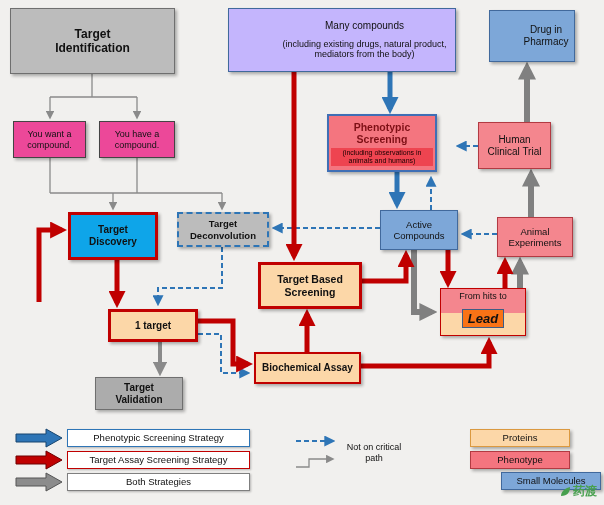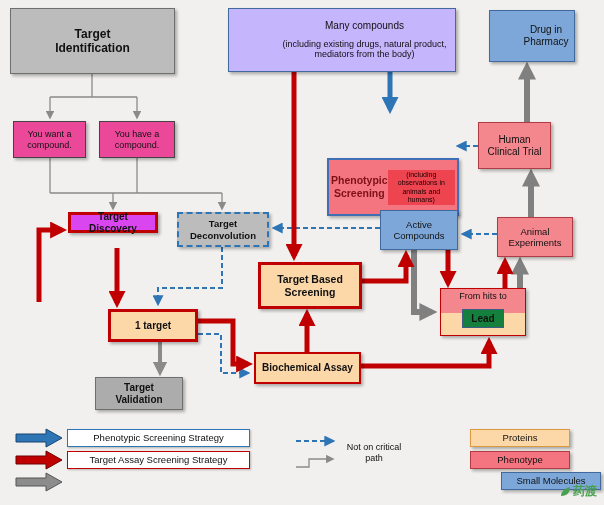--- a/index.html
+++ b/index.html
@@ -21,39 +21,39 @@
   
   #b-ti  { left:10px;  top:8px;   width:165px; height:66px; background:#bcbcbc; border:1px solid #6f6f6f; font-weight:bold; font-size:12px; }
   #b-ti span { max-width:92px; }
   #b-mc  { left:228px; top:8px;   width:228px; height:64px; background:#c4b5fd; border:1px solid #41699c; flex-direction:column; gap:7px;padding-left:45px; }
   #b-mc .detail { font-size:9px; max-width:208px; }
   #b-dip { left:489px; top:10px;  width:86px;  height:52px; background:#7da7d8; border:1px solid #41699c;justify-content:flex-end; }
   #b-dip span { max-width:56px; }
   #b-yw  { left:13px;  top:121px; width:73px;  height:37px; background:#ec4899; border:1px solid #444; font-size:9px; }
   #b-yw span, #b-yh span { max-width:62px; }
   #b-yh  { left:99px;  top:121px; width:76px;  height:37px; background:#ec4899; border:1px solid #444; font-size:9px; }
-  #b-ps  { left:327px; top:114px; width:132px; height:58px; background:#f4757f; border:2.5px solid #3f6fb5; flex-direction:row; padding:3px 2px 2px 2px;margin-top:44px; }
+  #b-ps  { left:327px; top:114px; width:110px; height:58px; background:#f4757f; border:2.5px solid #3f6fb5; flex-direction:column; padding:3px 2px 2px 2px; }
   #b-ps .ps-title { font-weight:bold; color:#7e1016; font-size:10.5px; margin-bottom:2px; }
   #b-ps .ps-sub { font-size:7px; background:#ee4450; color:#1a0000; padding:1px 2px; max-width:118px; }
   #b-hct { left:478px; top:122px; width:73px;  height:47px; background:#f4868e; border:1px solid #b23a42; }
   #b-hct span { max-width:58px; }
-  #b-td  { left:68px;  top:212px; width:90px;  height:21px; background:#d946ef; border:3px solid #c00000; font-weight:bold; }
+  #b-td  { left:68px;  top:212px; width:90px;  height:48px; background:#0ea5e9; border:3px solid #c00000; font-weight:bold; }
   #b-td span { max-width:62px; }
   #b-tdc { left:177px; top:212px; width:92px;  height:35px; background:#bcbcbc; border:2px dashed #2e75b6; font-weight:bold; font-size:9.5px; }
   #b-tdc span { max-width:78px; }
   #b-ac  { left:380px; top:210px; width:78px;  height:40px; background:#7da7d8; border:1px solid #41699c; font-size:9.5px; }
   #b-ac span { max-width:58px; }
   #b-ae  { left:497px; top:217px; width:76px;  height:40px; background:#f4868e; border:1px solid #b23a42; font-size:9.5px; }
   #b-ae span { max-width:62px; }
   #b-tbs { left:258px; top:262px; width:104px; height:47px; background:#fcd7a8; border:3px solid #c00000; font-weight:bold; font-size:10.5px; }
   #b-tbs span { max-width:80px; }
   #b-ot  { left:108px; top:309px; width:90px;  height:33px; background:#fcd7a8; border:3px solid #c00000; font-weight:bold; }
   #b-fh  { left:440px; top:288px; width:86px;  height:48px; border:1.5px solid #c00000; background:#fcd7a8; display:block; }
   #b-fh .fh-top { position:absolute; left:0; top:0; width:100%; height:24px; background:#f4868e; font-size:9px; padding-top:2px; text-align:center; }
-  #b-fh .fh-lead { position:absolute; left:21px; top:20px; width:42px; height:19px; background:#15803d; border:1px solid #3d5d86; display:flex; align-items:center; justify-content:center; font-size:10px; font-weight:bold; }
+  #b-fh .fh-lead { position:absolute; left:21px; top:20px; width:42px; height:19px; background:#f97316; border:1px solid #3d5d86; display:flex; align-items:center; justify-content:center; font-size:13px; font-weight:bold;font-style:italic; }
   #b-mt  { left:10px;  top:304px; width:58px;  height:106px; background:#fcd7a8; border:1px solid #db9940; }
   #b-mt span { max-width:44px; }
   #b-ba  { left:254px; top:352px; width:107px; height:32px; background:#fcd7a8; border:2.5px solid #c00000; font-weight:bold; }
   #b-tv  { left:95px;  top:377px; width:88px;  height:33px; background:#acacac; border:1px solid #6f6f6f; font-weight:bold; }
   #b-tv span { max-width:60px; }
 
   
   #lg-ps   { left:67px;  top:429px; width:183px; height:18px; background:#fff; border:1.5px solid #2e75b6; font-size:9.5px; box-shadow:1px 1px 2px rgba(0,0,0,.25); }
   #lg-tbs  { left:67px;  top:451px; width:183px; height:18px; background:#fff; border:1.5px solid #c00000; font-size:9.5px; box-shadow:1px 1px 2px rgba(0,0,0,.25); }
   #lg-both { left:67px;  top:473px; width:183px; height:18px; background:#fff; border:1.5px solid #7f7f7f; font-size:9.5px; box-shadow:1px 1px 2px rgba(0,0,0,.25); }
@@ -228,20 +228,23 @@
   <div class="b" id="b-tv">
       <span>Target Validation</span>
     </div>
 
   <div class="b" id="lg-ps">
       <span>Phenotypic Screening Strategy</span>
     </div>
   <div class="b" id="lg-tbs">
       <span>Target Assay Screening Strategy</span>
     </div>
+  <div class="b" id="lg-both">
+      <span>Both Strategies</span>
+    </div>
   <div class="b" id="lg-ncp">
       <span>Not on critical path</span>
     </div>
   <div class="b" id="lg-prot">
       <span>Proteins</span>
     </div>
   <div class="b" id="lg-phen">
       <span>Phenotype</span>
     </div>
   <div class="b" id="lg-sm">

